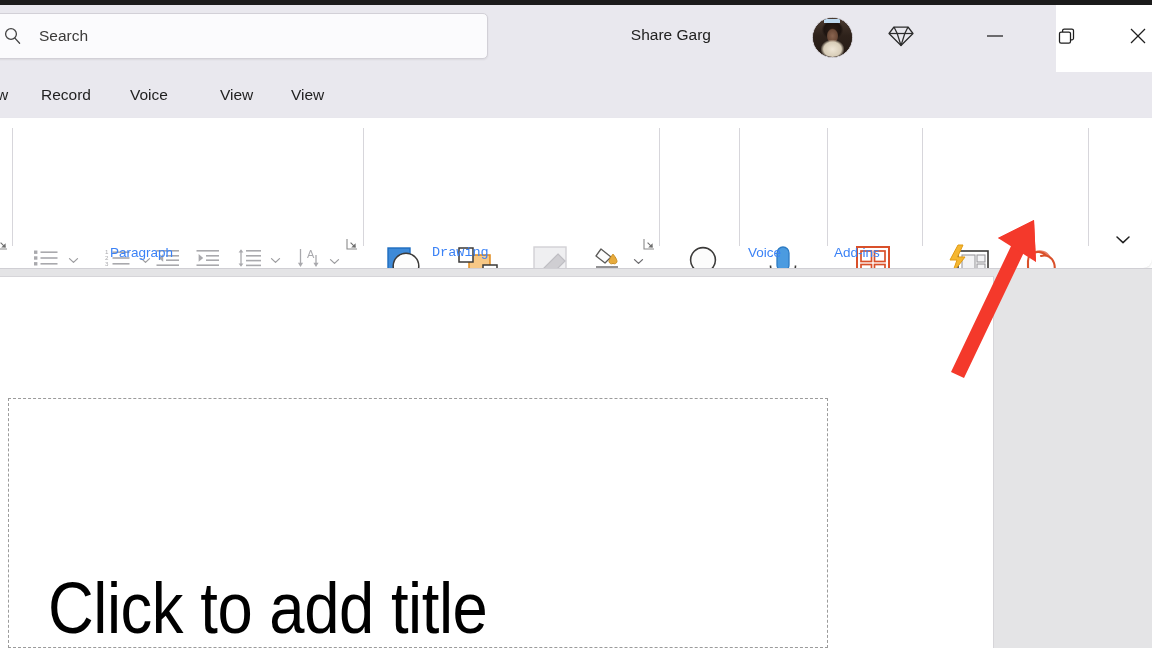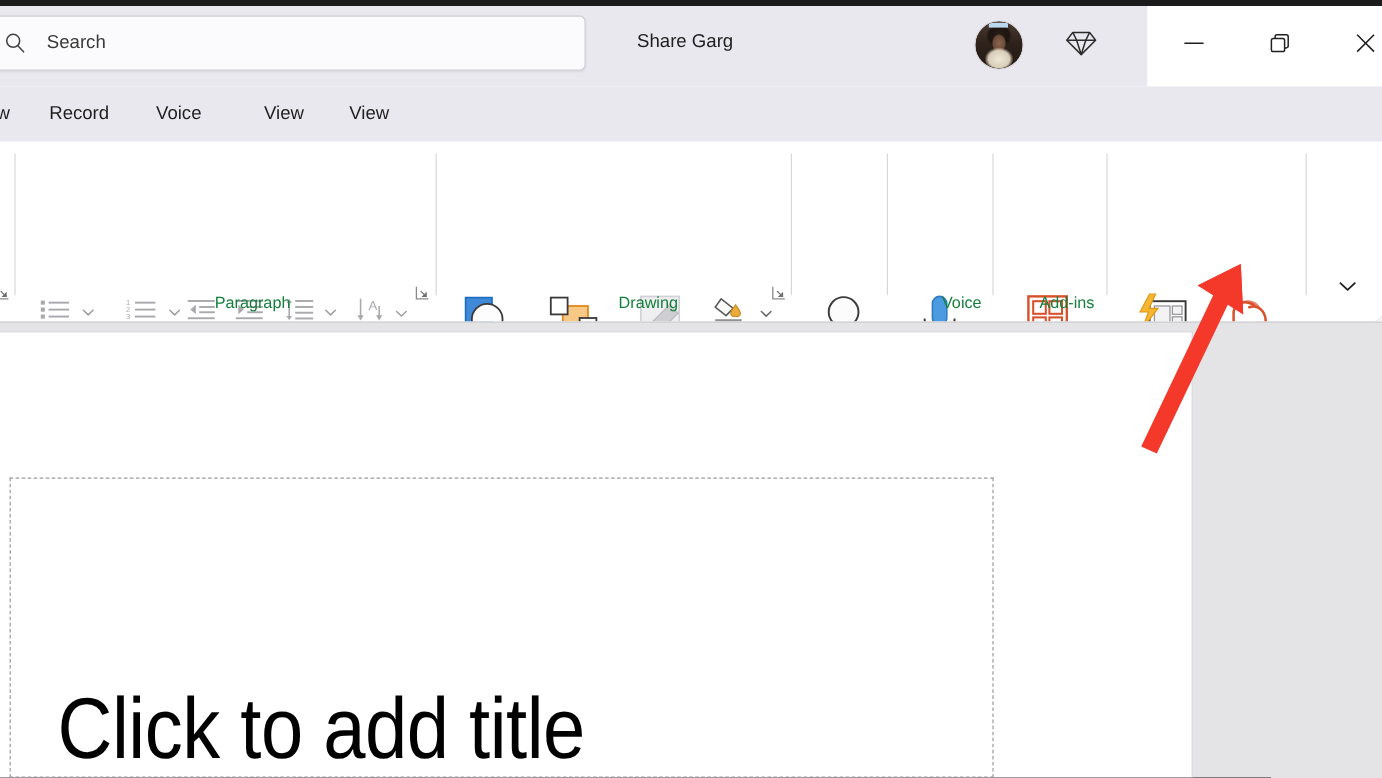--- a/index.html
+++ b/index.html
@@ -13,21 +13,21 @@
     position: relative;
     width: 1152px; height: 648px;
     background: #ffffff;
     overflow: hidden;
   }
 
   
   .titlebar {
     position: absolute;
     left: 0; top: 0;
-    width: 956px; height: 72px;
+    width: 1056px; height: 72px;
     background: #E9E8EE;
   }
   .titlebar-topstrip {
     position: absolute; left: 0; top: 0;
     width: 1152px; height: 5px;
     background: #1b1b1b;
   }
   .search-box {
     position: absolute;
     left: -12px; top: 13px;
@@ -148,22 +148,22 @@
   }
   .ribbon-clip {
     position: absolute;
     left: 0; top: 0; width: 1152px; height: 150px;
     overflow: hidden;
     border-bottom-right-radius: 9px;
   }
   .group-label {
     position: absolute;
     bottom: 8px;
-    font-size: 13.5px; color: #15803d;
-    text-align: right;
+    font-size: 13.5px; color: #3b82f6;
+    text-align: left;
     white-space: nowrap;
   }
   .group-div {
     position: absolute;
     top: 10px; width: 1px; height: 118px;
     background: #D7D6DB;
   }
   .dlg-launcher {
     position: absolute;
     bottom: 10px;
@@ -504,21 +504,21 @@
         </span>
       </div>
 
       <span class="dlg-launcher" style="left:641px; bottom:16px;">
         <svg width="16" height="16" viewBox="0 0 16 16">
           <path d="M3 3 V13 H13" fill="none" stroke="#8a8a8a" stroke-width="1.1"></path>
           <path d="M11.6 7.2 L11.6 11.6 L7.2 11.6 Z" fill="#6f6f6f"></path>
           <line x1="6.6" y1="6.6" x2="11.4" y2="11.4" stroke="#6f6f6f" stroke-width="1.1"></line>
         </svg>
       </span>
-      <div class="group-label" style="left:432px; width:133px;">Drawing</div>
+      <div class="group-label" style="left:432px; width:133px;font-family:Liberation Mono, monospace;">Drawing</div>
       <div class="group-div" style="left:659px;"></div>
 
       <div class="rb-item" style="left:662px; top:126px; width:74px;">
         <span>
           <svg width="52" height="50" viewBox="0 0 52 50">
             <circle cx="30" cy="16" r="12.4" fill="#FCFCFC" stroke="#3B3A39" stroke-width="1.6"></circle>
             <line x1="21" y1="25" x2="11" y2="35" stroke="#3B3A39" stroke-width="1.6" stroke-linecap="round"></line>
           </svg>
         </span>
 

